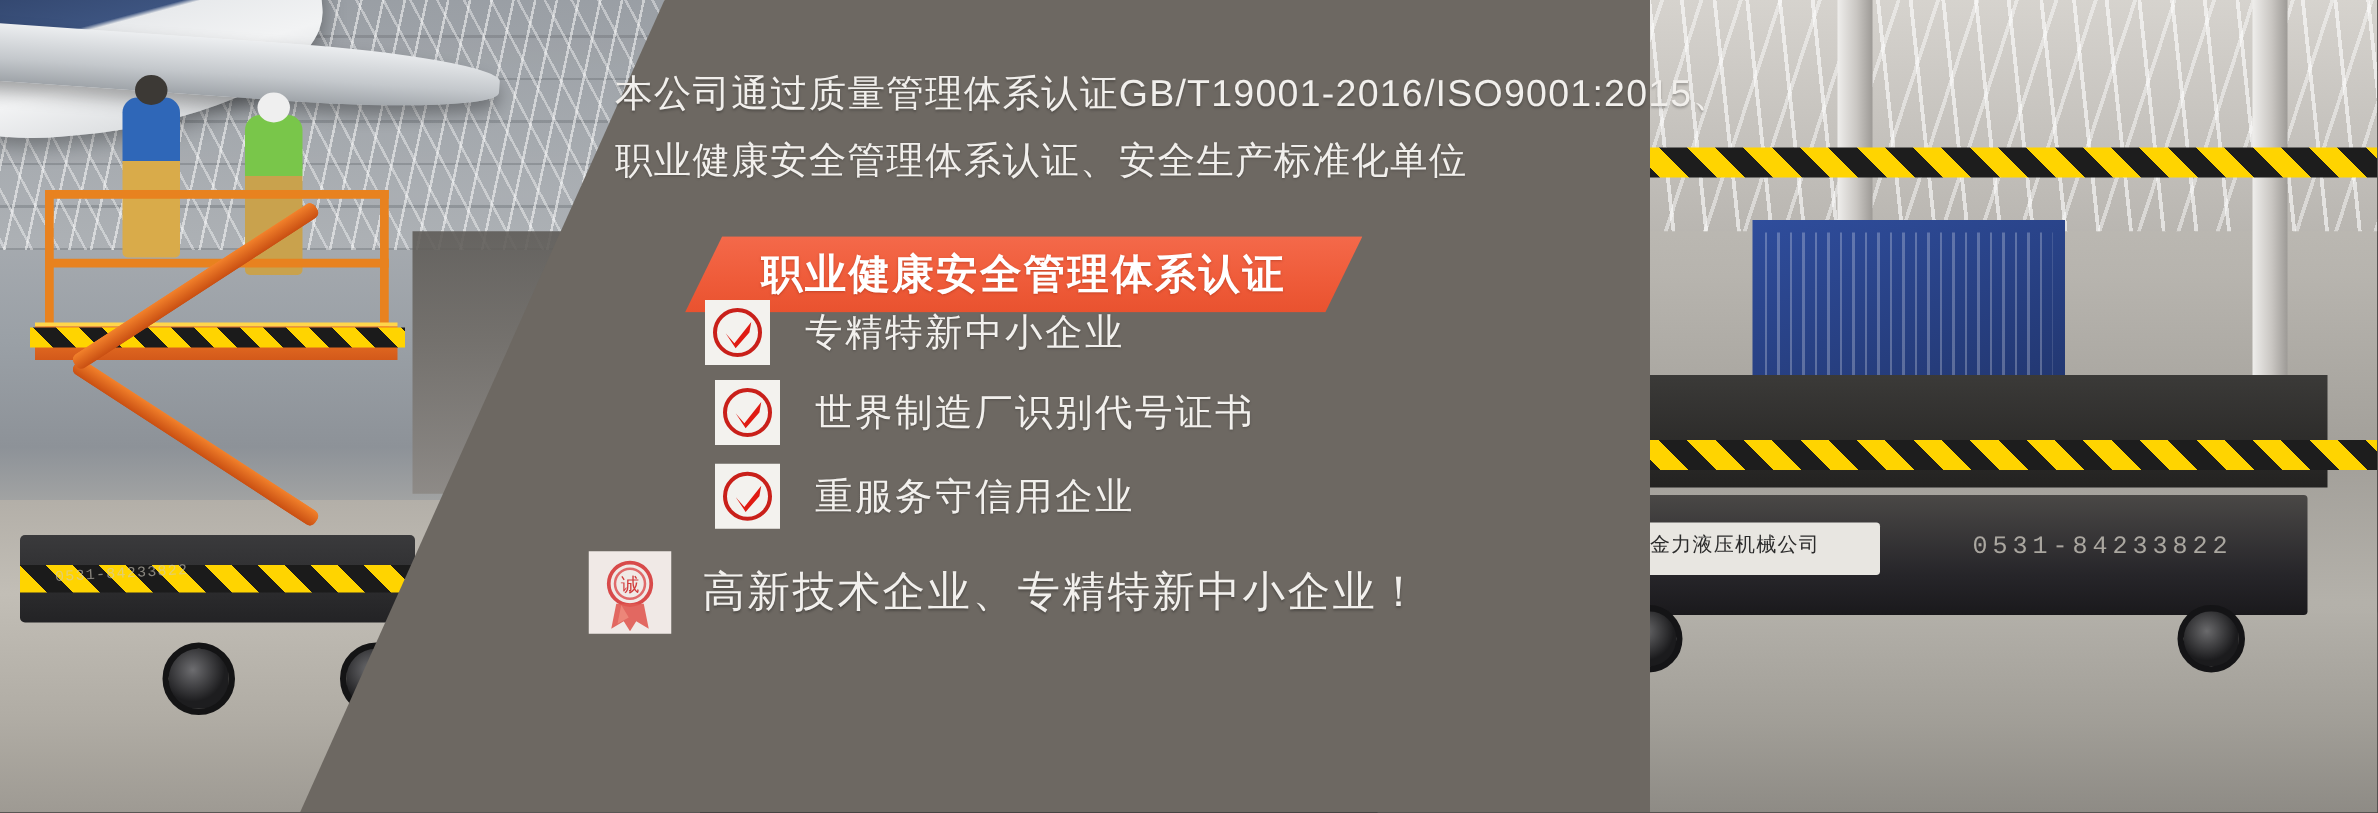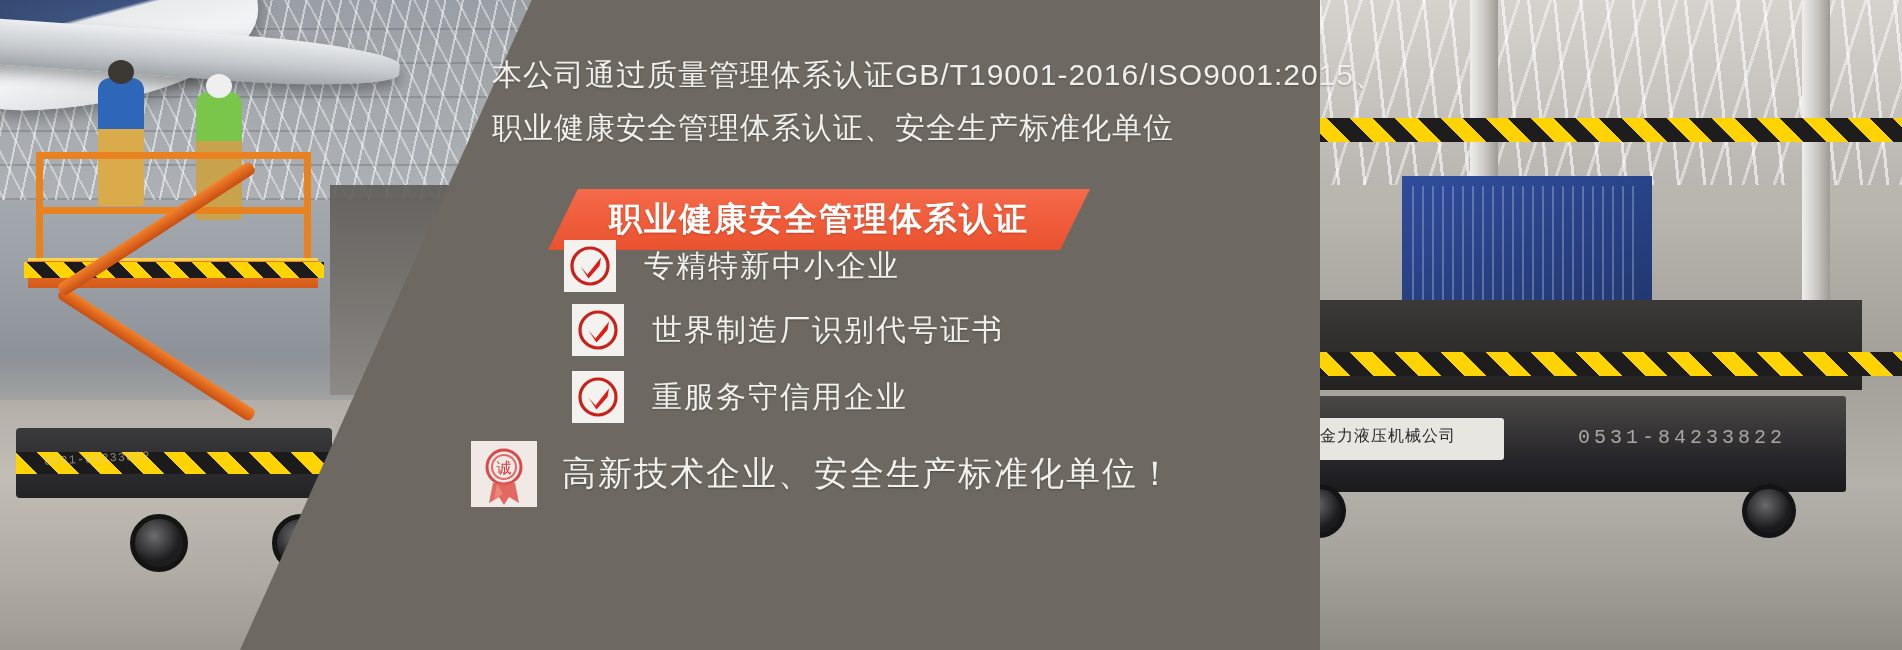--- a/index.html
+++ b/index.html
@@ -361,17 +361,17 @@
       <span class="medal-badge">
         <svg width="70" height="70" viewBox="0 0 70 70" aria-hidden="true">
           <rect x="2" y="2" width="66" height="66" fill="#f0e9e6"></rect>
           <circle cx="35" cy="28" r="17" fill="none" stroke="#d84a4a" stroke-width="3"></circle>
           <circle cx="35" cy="28" r="12" fill="none" stroke="#e06a6a" stroke-width="2"></circle>
           <text x="35" y="34" text-anchor="middle" font-size="15" fill="#d13b3b" font-family="'Liberation Sans',sans-serif">诚</text>
           <path d="M24 44 L20 64 L30 58 L35 66 L40 58 L50 64 L46 44 Z" fill="#e05a52" opacity=".9"></path>
           <path d="M28 45 L25 60 L34 55 Z" fill="#ef8d7f" opacity=".8"></path>
         </svg>
       </span>
-      <span class="medal-label">高新技术企业、安全生产标准化单位！</span>
+      <span class="medal-label">高新技术企业、专精特新中小企业！</span>
     </div>
 
   </div>
 </div>
 
 </body></html>

